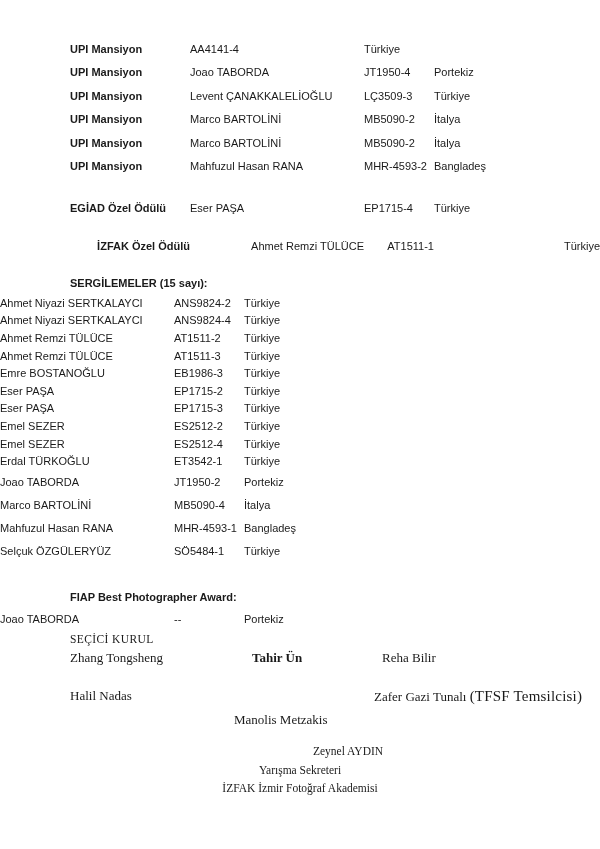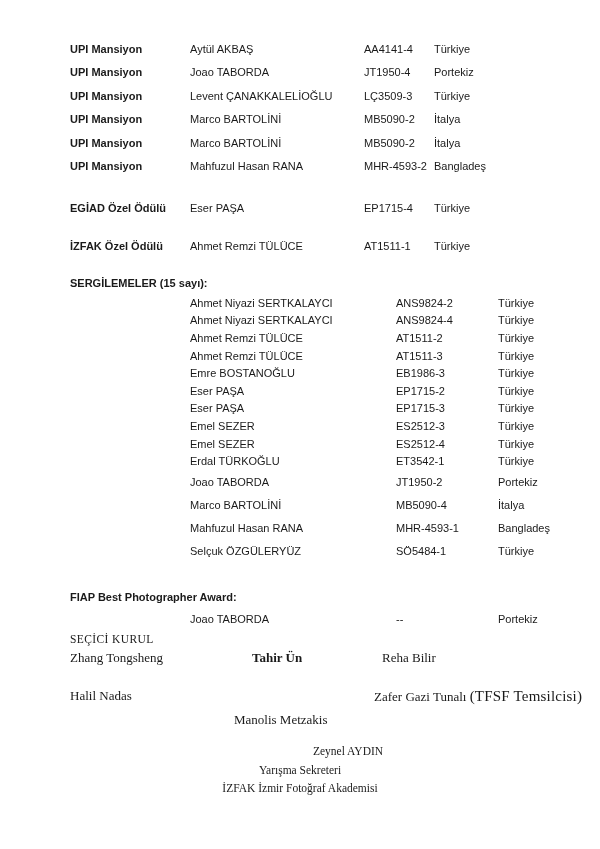--- a/index.html
+++ b/index.html
@@ -13,27 +13,25 @@
   .trow4{
     display:grid;
     grid-template-columns:120px 174px 70px 1fr;
     padding-left:70px;
     align-items:center;
   }
   
   .trow3{
     display:grid;
     grid-template-columns:174px 70px 1fr;
-    padding-left:190px;
     align-items:center;
-    gap:32px;
   }
   .upi-list .trow4{height:23.5px;}
   .special-egiad{top:196px;height:24px;}
-  .special-izfak{top:234px;height:24px;}
+  .special-izfak{top:234px;height:24px;text-align:right;}
   .special-egiad .trow4,.special-izfak .trow4{height:24px;}
   .award-cell{font-weight:bold;}
   .heading{font-weight:bold;padding-left:70px;}
   .serg-heading{top:274px;height:18px;line-height:18px;}
   .serg-list{top:294px;}
   .serg-list .trow3{height:17.6px;}
   .serg-list div.trow3:nth-of-type(n+11){height:23.2px;}
   .fiap-heading{top:588px;height:18px;line-height:18px;}
   .fiap-row{top:608px;height:22px;}
   .fiap-row .trow3{height:22px;}
@@ -52,21 +50,20 @@
   .footer-role{top:764px;}
   .footer-org{top:782px;}
 </style>
 </head>
 <body>
 
 <div class="abs upi-list" style="top:37px">
 
     <div class="trow4">
       <span class="award-cell">UPI Mansiyon</span>
-      <span>Aytül AKBAŞ</span>
       <span>AA4141-4</span>
       <span>Türkiye</span>
     </div>
 
     <div class="trow4">
       <span class="award-cell">UPI Mansiyon</span>
       <span>Joao TABORDA</span>
       <span>JT1950-4</span>
       <span>Portekiz</span>
     </div>
@@ -159,21 +156,21 @@
     </div>
 
     <div class="trow3">
       <span>Eser PAŞA</span>
       <span>EP1715-3</span>
       <span>Türkiye</span>
     </div>
 
     <div class="trow3">
       <span>Emel SEZER</span>
-      <span>ES2512-3</span>
+      <span>ES2512-2</span>
       <span>Türkiye</span>
     </div>
 
     <div class="trow3">
       <span>Emel SEZER</span>
       <span>ES2512-4</span>
       <span>Türkiye</span>
     </div>
 
     <div class="trow3">

